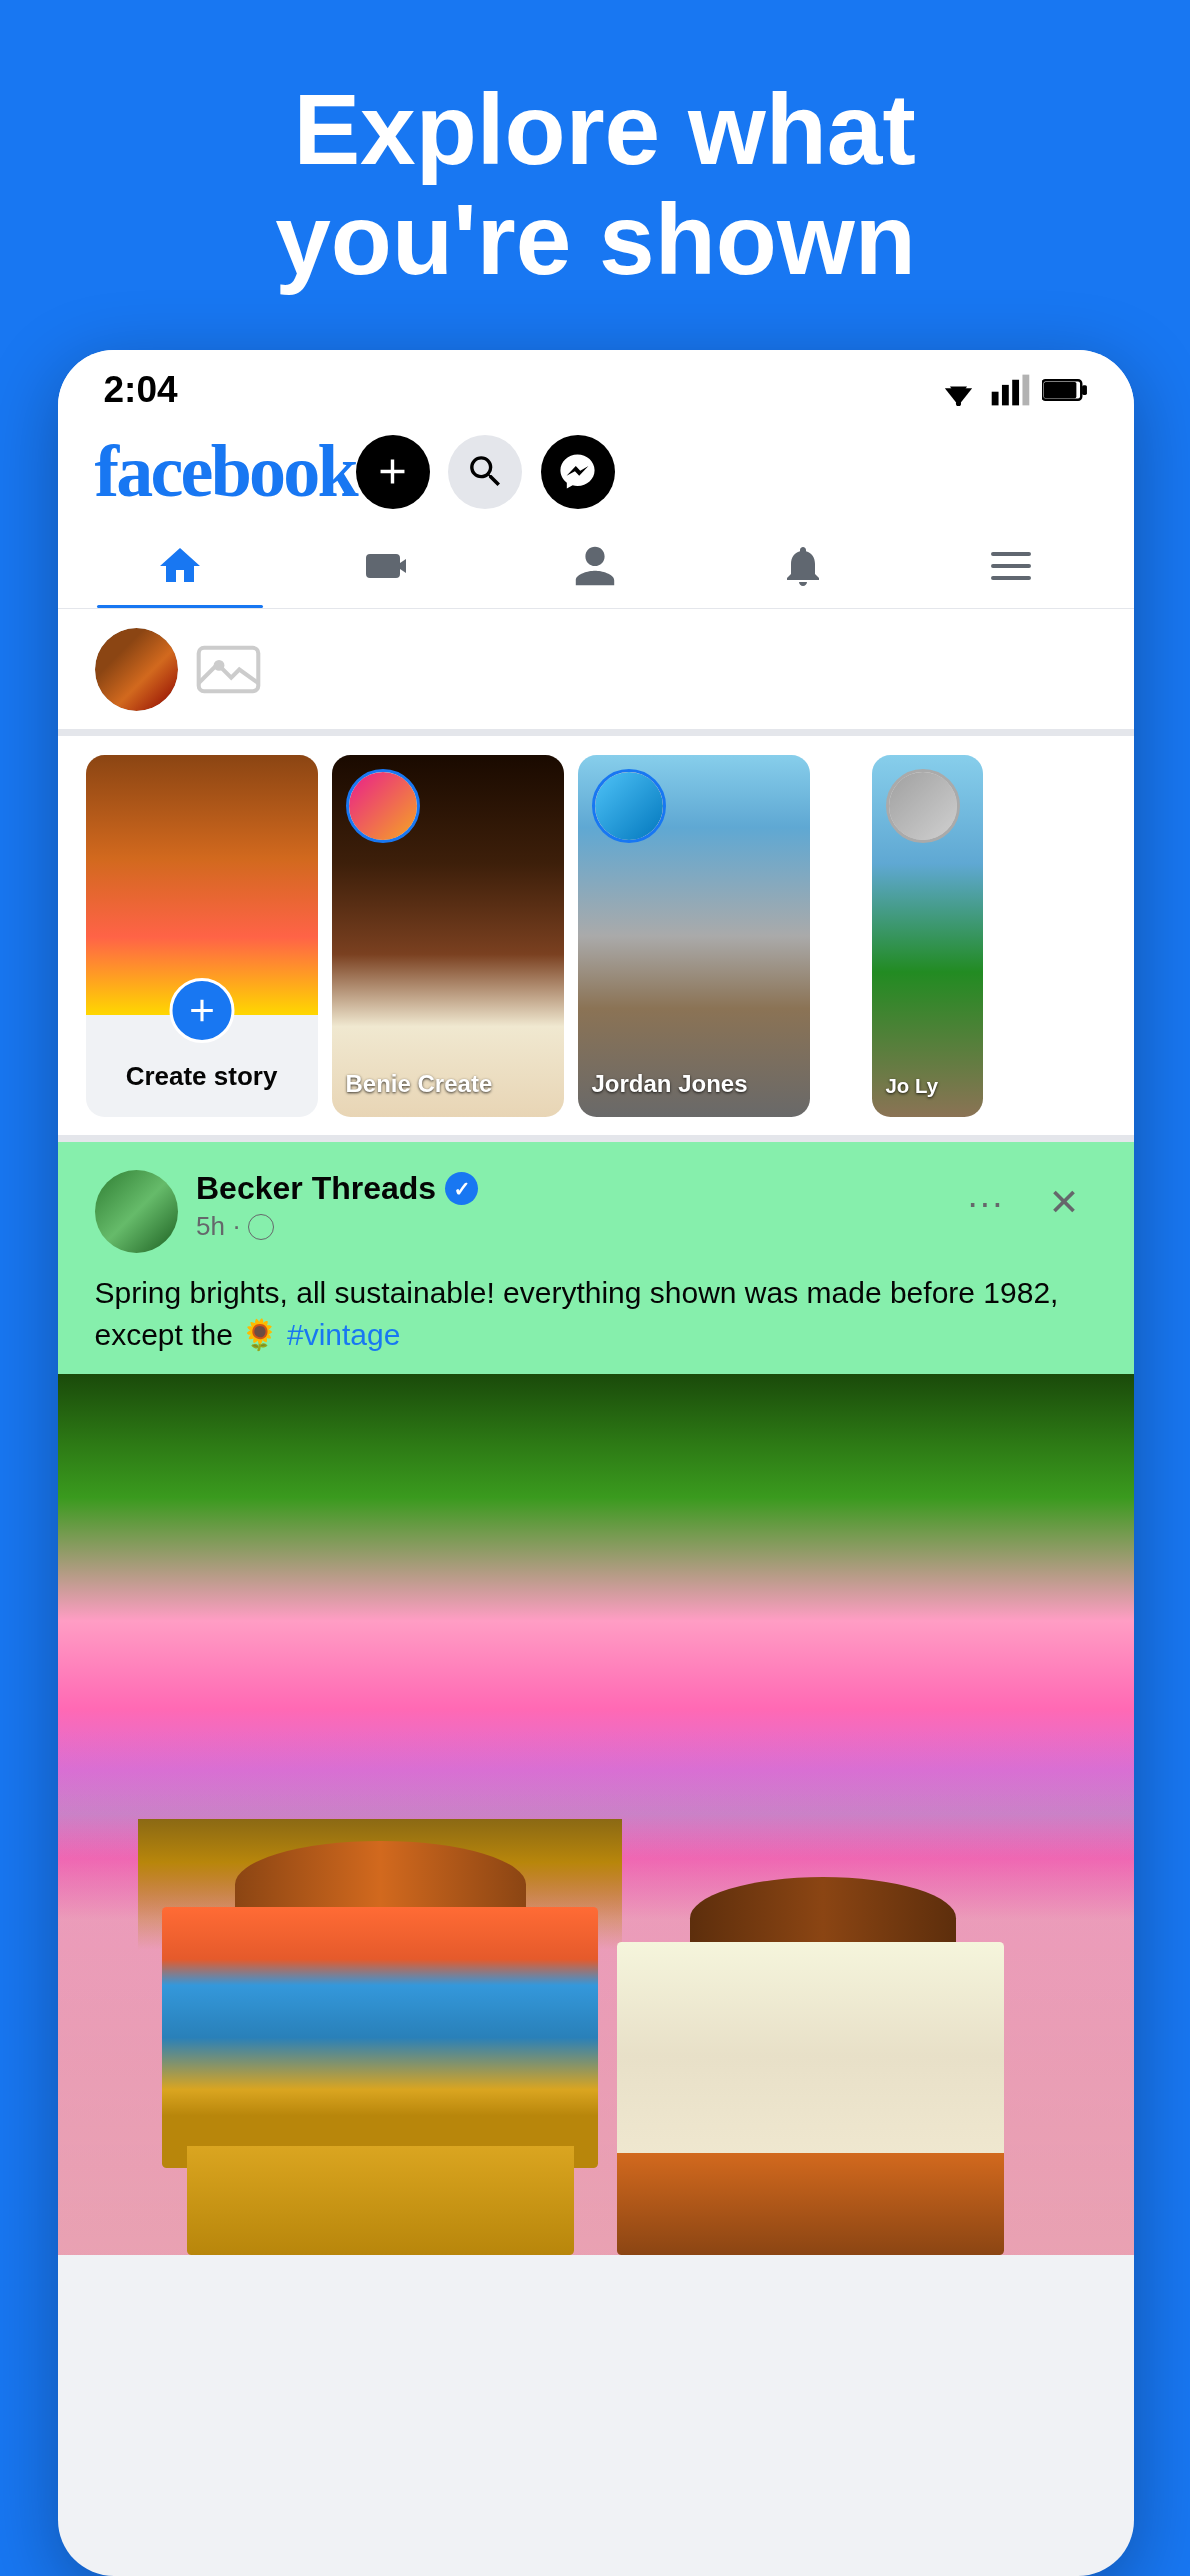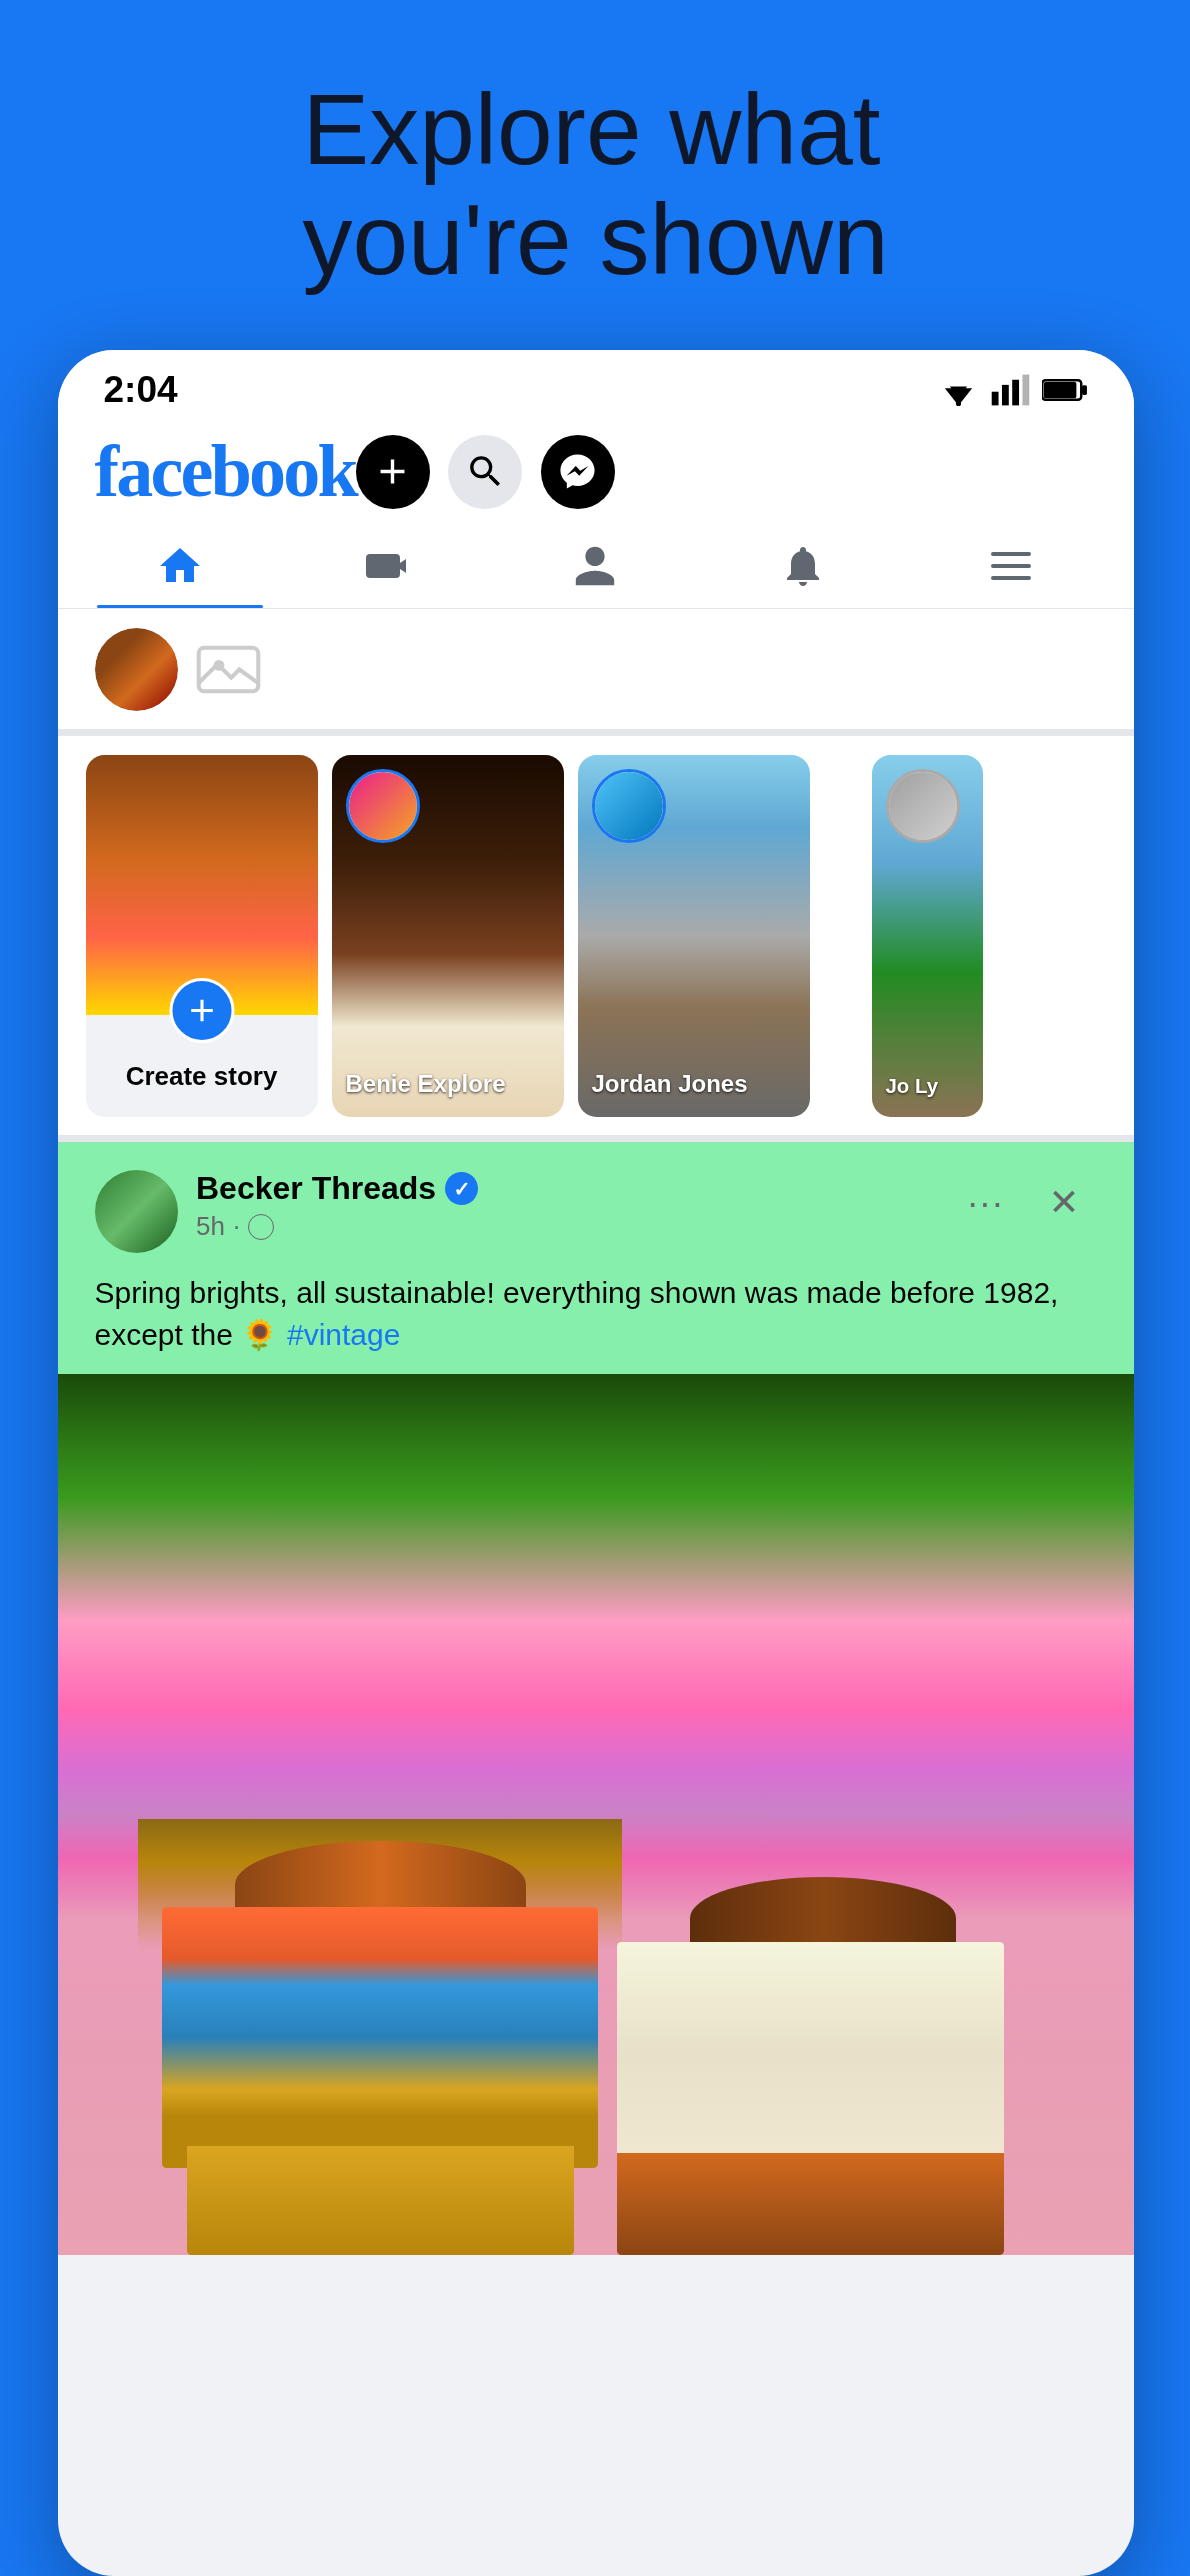--- a/index.html
+++ b/index.html
@@ -8,24 +8,24 @@
       min-height: 2576px;
       background-color: #1877F2;
       display: flex;
       flex-direction: column;
       align-items: center;
       font-family: -apple-system, BlinkMacSystemFont, 'Helvetica Neue', Arial, sans-serif;
     }
 
     
     .hero-title {
-      color: #0f172a;
+      color: #ffffff;
       font-size: 100px;
-      font-weight: 400;
-      text-align: left;
+      font-weight: 700;
+      text-align: right;
       line-height: 1.1;
       padding: 74px 56px 56px;
     }
 
     
     .phone-wrapper {
       width: 1076px;
       background: #f0f2f5;
       border-radius: 56px;
       overflow: hidden;
@@ -474,21 +474,21 @@
         </div>
       </div>
       <span class="story-create-label">Create story</span>
     </div>
 
     <div class="story-card story-card-user">
       <div class="story-bg story-bg-coffee" style="width:100%;height:100%;background:linear-gradient(180deg,#1a0a00 0%,#3d1f0a 30%,#7a4020 55%,#f0e8d0 75%,#e8d5b5 100%);"></div>
       <div class="story-avatar-ring">
         <div class="story-avatar-inner"></div>
       </div>
-      <span class="story-name">Benie Explore</span>
+      <span class="story-name">Benie Create</span>
     </div>
 
     <div class="story-card story-card-user">
       <div style="width:100%;height:100%;background:linear-gradient(180deg,#87CEEB 0%,#5FA8D3 20%,#aaaaaa 50%,#8B7355 70%,#696969 100%);"></div>
       <div class="story-avatar-ring">
         <div class="story-avatar-inner story-avatar-inner-2"></div>
       </div>
       <span class="story-name">Jordan Jones</span>
     </div>
 

